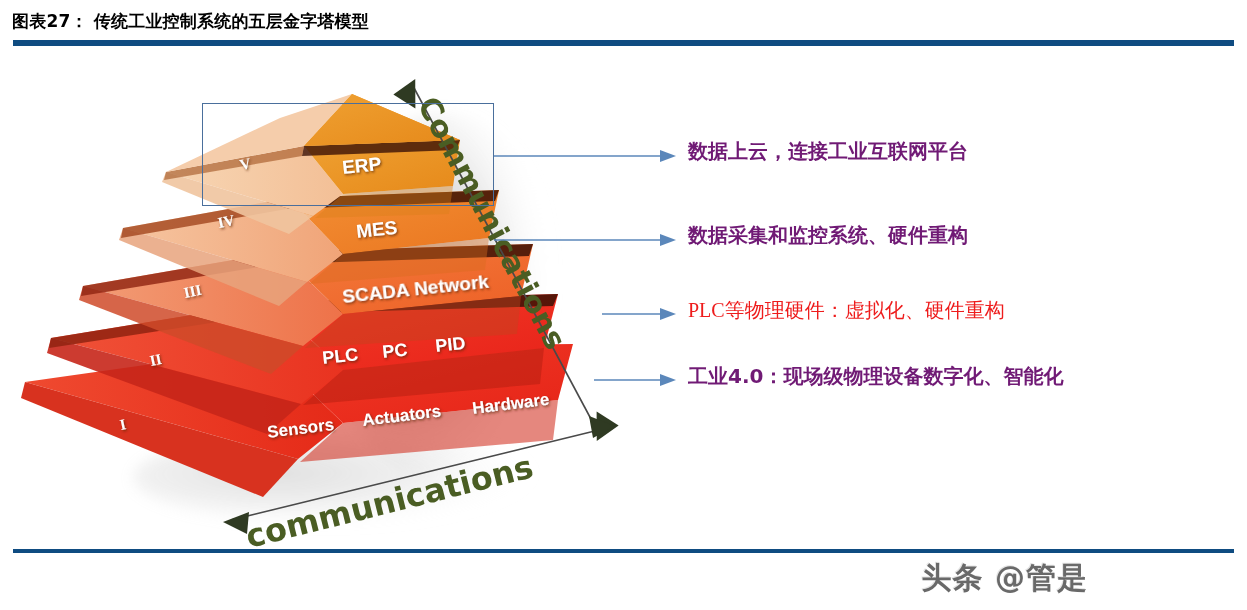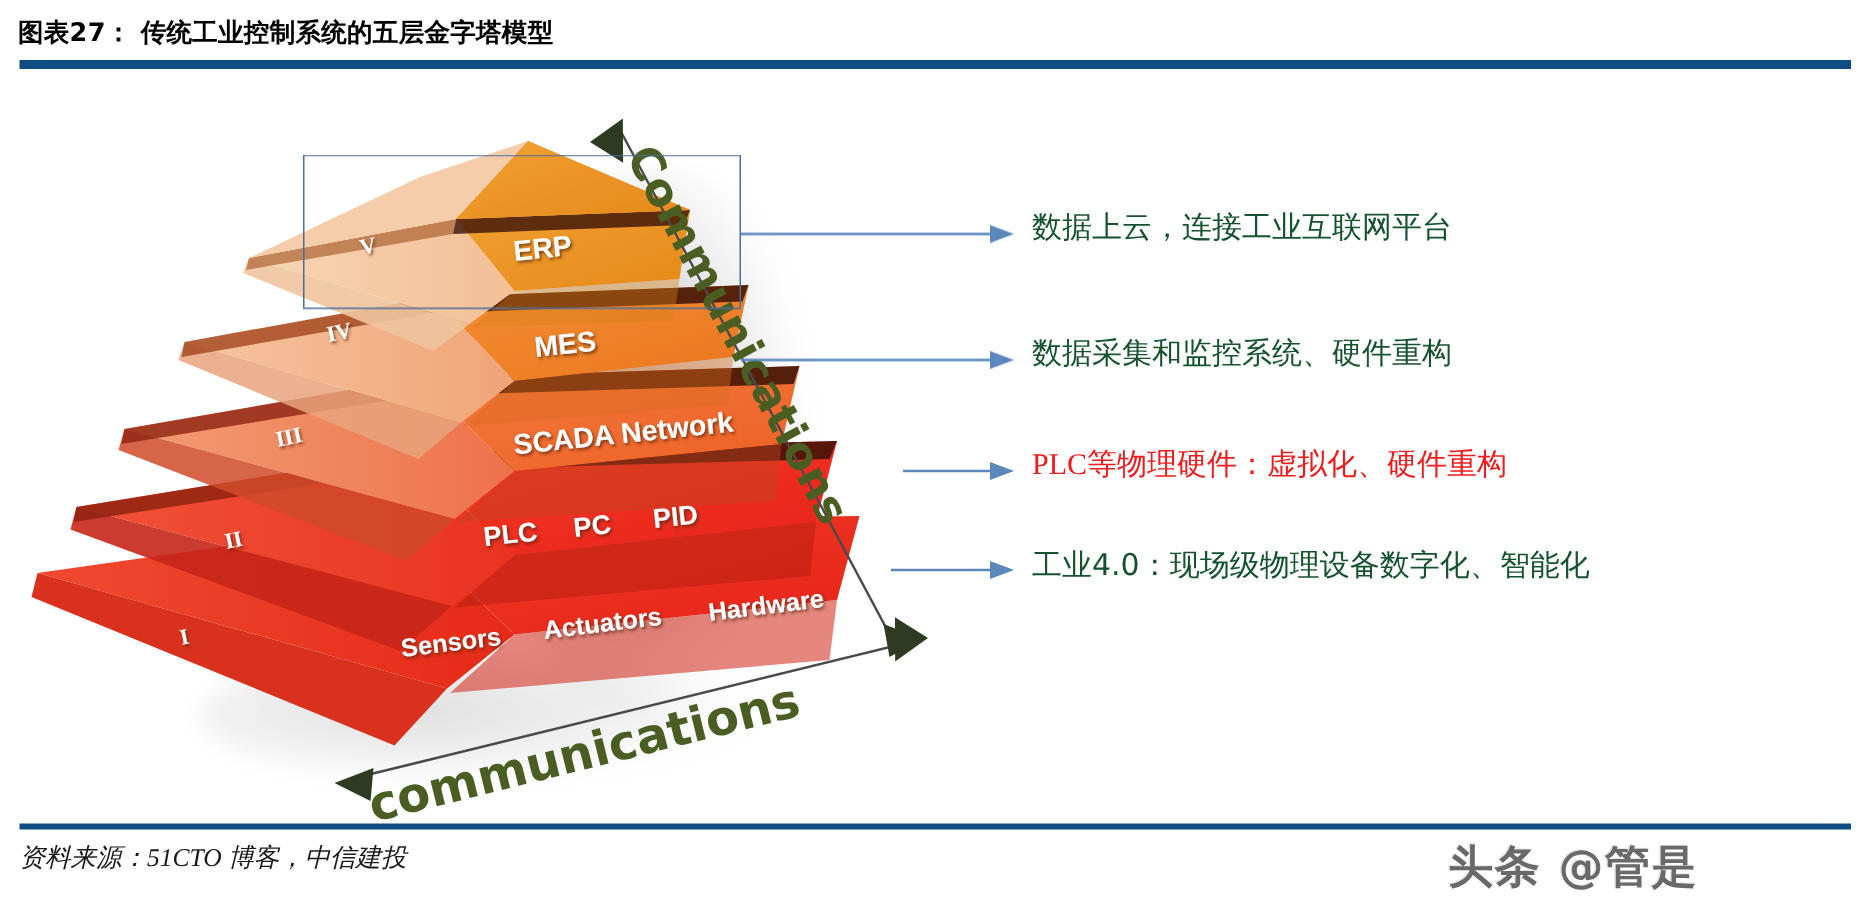--- a/index.html
+++ b/index.html
@@ -3,21 +3,21 @@
 <meta charset="utf-8">
 <style>
   html,body{margin:0;padding:0;}
   body{
     width:1247px;height:610px;
     background:#ffffff;
     font-family:"Liberation Sans","DejaVu Sans",sans-serif;
     overflow:hidden;
     position:relative;
   }
-  .page{position:relative;width:1102px;height:610px;padding-left:44px;}
+  .page{position:relative;width:1102px;height:610px;}
 
   
   .fig-title{
     position:absolute;left:12px;top:10px;
     font-family:"DejaVu Sans","Liberation Sans",sans-serif;
     font-weight:bold;font-size:17px;color:#000;
     white-space:nowrap;letter-spacing:.2px;
   }
   .rule-top{
     position:absolute;left:13px;top:40px;width:1221px;height:6px;
@@ -43,21 +43,21 @@
   }
 
   
   .illus{position:absolute;left:13px;top:48px;width:620px;height:500px;}
   .illus svg{display:block;}
 
   
   .ann{
     position:absolute;
     font-family:"DejaVu Sans","Liberation Sans",sans-serif;
-    font-size:20px;font-weight:normal;color:#14532d;
+    font-size:20px;font-weight:bold;color:#701a75;
     white-space:nowrap;line-height:1;
   }
   .ann.red{color:#ee1c1c;font-family:"Liberation Serif","DejaVu Serif",serif;font-weight:normal;}
   .ann1{left:688px;top:141px;}
   .ann2{left:688px;top:225px;}
   .ann3{left:688px;top:300px;}
   .ann4{left:688px;top:366px;}
 
   .connector{position:absolute;height:14px;}
   .connector svg{display:block;overflow:visible;}
@@ -256,16 +256,15 @@
       <polygon points="66,1 82,7 66,13" fill="#5b87ba"></polygon>
     </svg>
   </div>
 
   <div class="ann ann1">数据上云，连接工业互联网平台</div>
   <div class="ann ann2">数据采集和监控系统、硬件重构</div>
   <div class="ann red ann3">PLC等物理硬件：虚拟化、硬件重构</div>
   <div class="ann ann4">工业4.0：现场级物理设备数字化、智能化</div>
 
   <div class="rule-bottom"></div>
-  <div class="source">资料来源：51CTO 博客，中信建投</div>
   <div class="watermark">头条 @管是</div>
 
 </div>
 
 </body></html>

